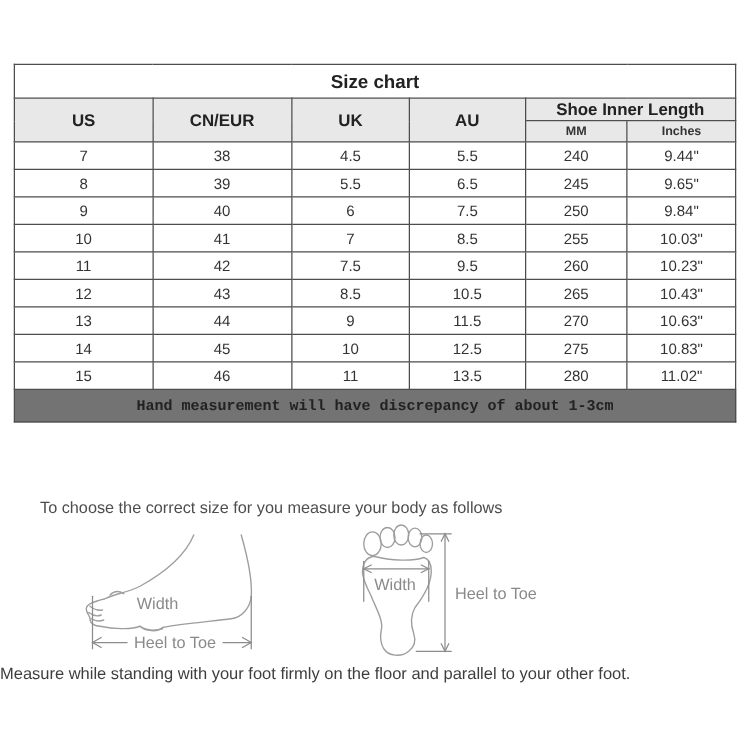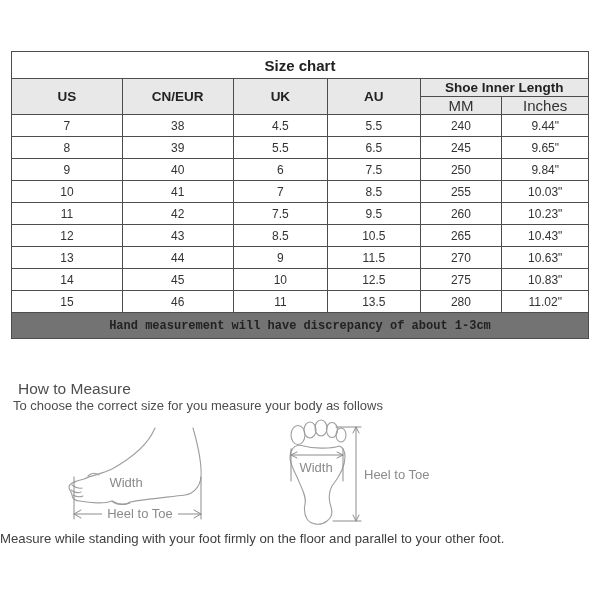--- a/index.html
+++ b/index.html
@@ -5,29 +5,29 @@
   html,body{margin:0;padding:0;background:#fff;}
   .canvas{position:relative;width:600px;height:599px;background:#ffffff;overflow:hidden;
           font-family:"Liberation Sans",sans-serif;color:#333;}
 
   
   table.size-chart{position:absolute;left:11px;top:51px;width:578px;border-collapse:collapse;table-layout:fixed;}
   table.size-chart th, table.size-chart td{border:1px solid #4d4d4d;text-align:center;vertical-align:middle;padding:0;}
   .title-cell{height:26px;font-size:15px;font-weight:bold;color:#222;background:#ffffff;}
   .col-head{background:#e8e8e8;font-size:13.5px;font-weight:bold;color:#222;}
   tr.head-top th{height:17px;}
-  tr.head-sub th{height:16px;background:#e8e8e8;font-weight:normal;font-size:15px;color:#333;}
+  tr.head-sub th{height:16px;background:#e8e8e8;font-weight:bold;font-size:10px;color:#333;}
   tbody td{height:21px;font-size:12px;color:#333;background:#fff;}
   tfoot td{height:25px;font-family:"Liberation Mono",monospace;font-weight:bold;font-size:12px;color:#222;background:#737373;}
 
   
   .ref-note{position:absolute;left:10px;top:351px;font-family:"Liberation Mono",monospace;
             font-weight:bold;font-size:13.5px;color:#222;white-space:nowrap;}
   .htm-title{position:absolute;left:18px;top:380px;font-size:15.5px;color:#4e4e4e;}
-  .htm-sub{position:absolute;left:13px;top:398px;font-size:13px;color:#4e4e4e;}
+  .htm-sub{position:absolute;left:32px;top:398px;font-size:13px;color:#4e4e4e;}
   .caption{position:absolute;left:0;top:531px;width:578px;text-align:left;font-size:13.2px;color:#3e3e3e;}
 
   
   svg{position:absolute;overflow:visible;}
   .diag-stroke{fill:none;stroke:#9e9e9e;stroke-width:1.1;stroke-linecap:round;stroke-linejoin:round;}
   .meas{fill:none;stroke:#8c8c8c;stroke-width:1;stroke-linecap:round;}
   .diag-label{fill:#8a8a8a;font-family:"Liberation Sans",sans-serif;font-size:13px;}
 </style>
 </head>
 <body>
@@ -134,21 +134,20 @@
       </tr>
     </tbody>
     <tfoot>
       <tr>
         <td colspan="6">Hand measurement will have discrepancy of about 1-3cm</td>
       </tr>
     </tfoot>
   </table>
 
 
-  <div class="htm-title">How to Measure</div>
   <div class="htm-sub">To choose the correct size for you measure your body as follows</div>
 
   <svg style="left:60px;top:417px;" width="150" height="108" viewBox="0 0 150 108">
     <path class="diag-stroke" d="M95,11 C88,28 70,42 52,52 C42,57 32,58 24,62
              C16,64 9,66 9,70 C9,74 12,75 12,78 C12,82 16,84 20,84
              C30,86 45,87 52,84 C56,88 66,89 70,85
              C85,82 110,80 125,78 C133,77 140,70 141,60 C142,45 137,25 133,11"></path>
     <path class="diag-stroke" d="M12,68 q5,4 10,3"></path>
     <path class="diag-stroke" d="M11,73 q5,4 10,2"></path>
     <path class="diag-stroke" d="M13,78 q5,3 10,1"></path>

